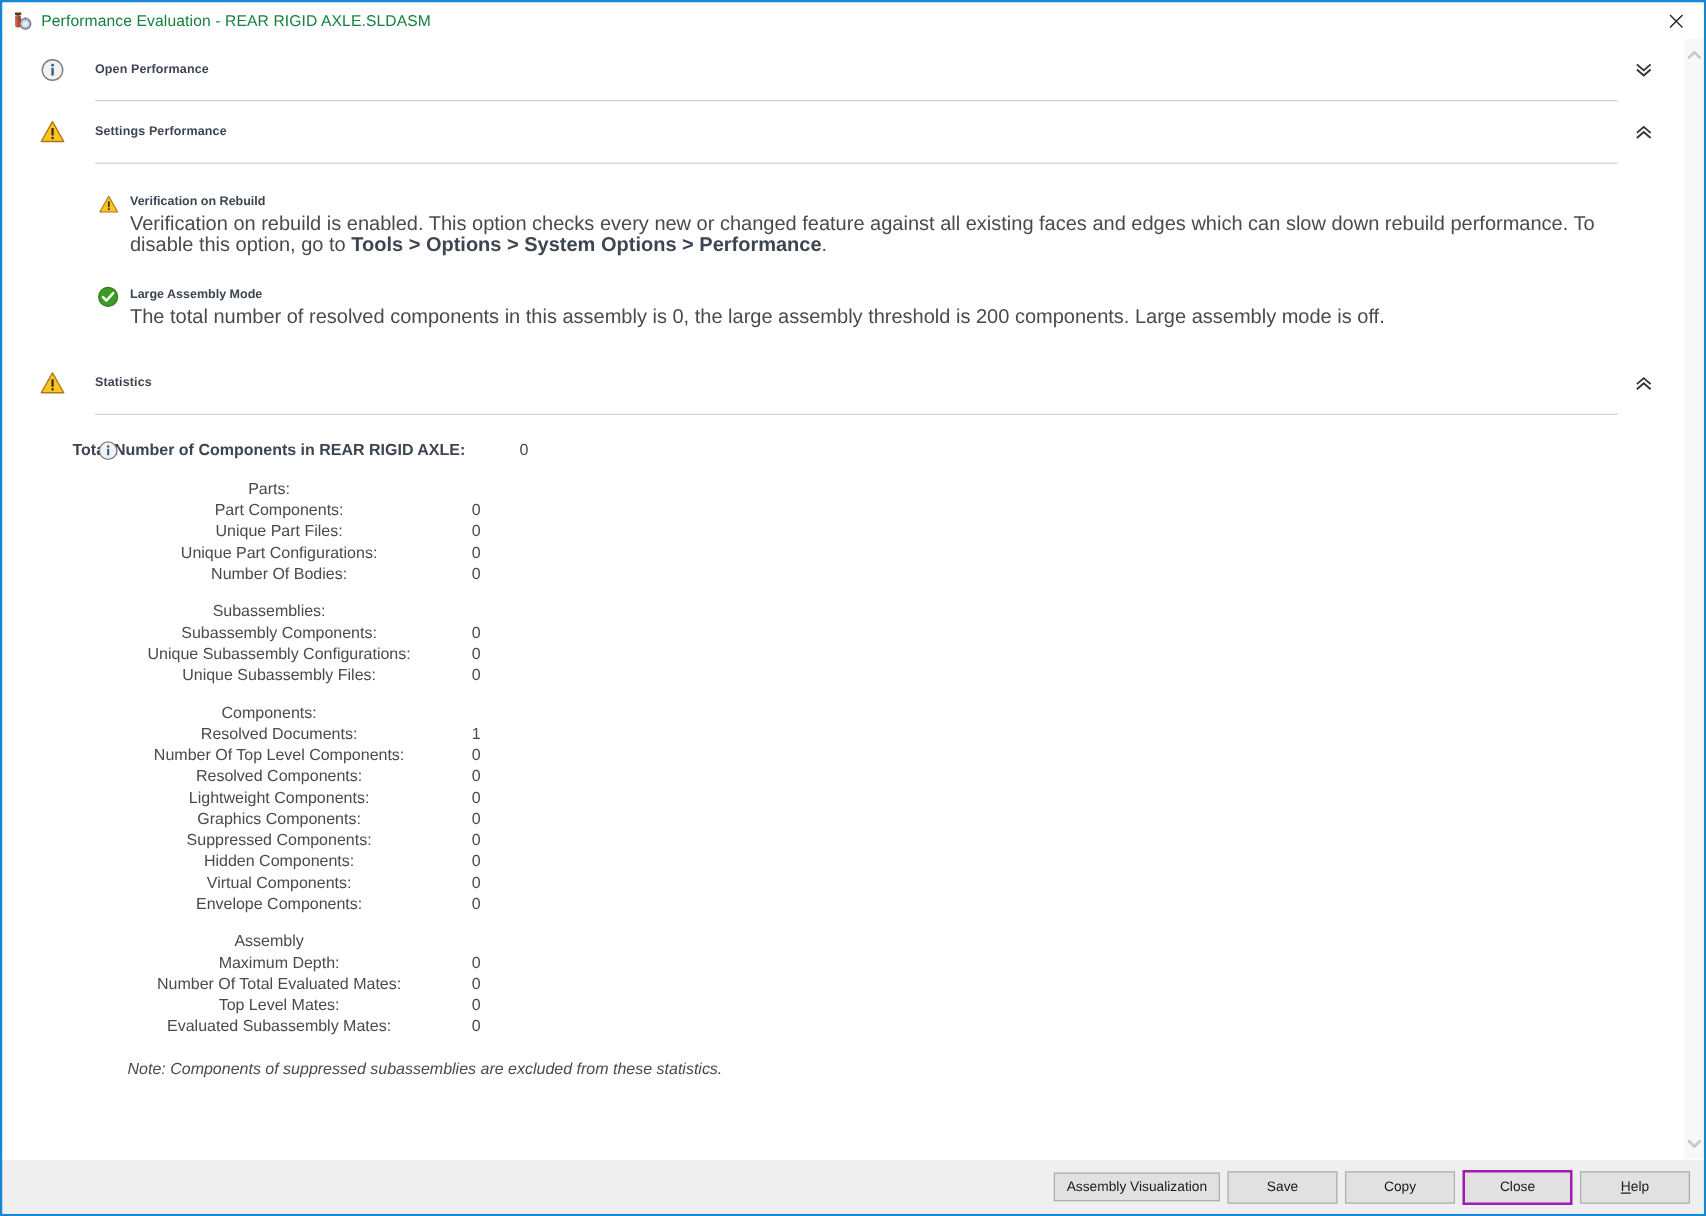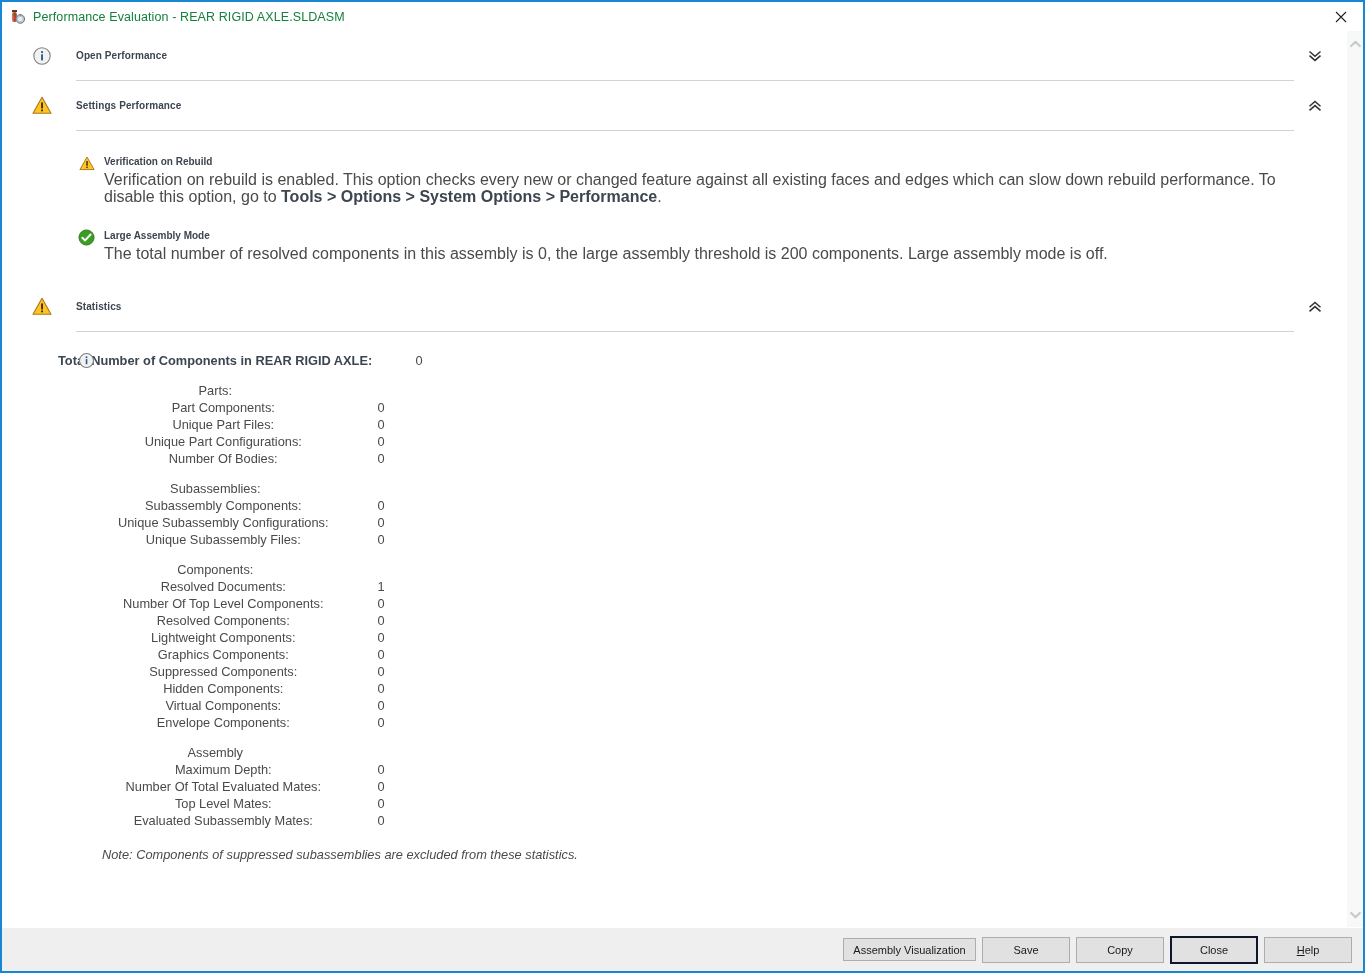--- a/index.html
+++ b/index.html
@@ -146,21 +146,21 @@
     display: inline-flex; align-items: center; justify-content: center;
     margin-left: 6px;
     padding: 0 12px;
     box-sizing: border-box;
     cursor: default;
     white-space: nowrap;
   }
   .btn.fixed { width: 88px; padding: 12px; }
   .btn.wide { width: 133px; padding: 0; }
   .btn.focus {
-    border: 2px solid #0f172a;
+    border: 2px solid #a21caf;
     background: #e1e1e1;
   }
   .btn u { text-decoration: underline; }
 </style>
 </head>
 <body>
 
 <div id="window">
 
   <div id="titlebar">

